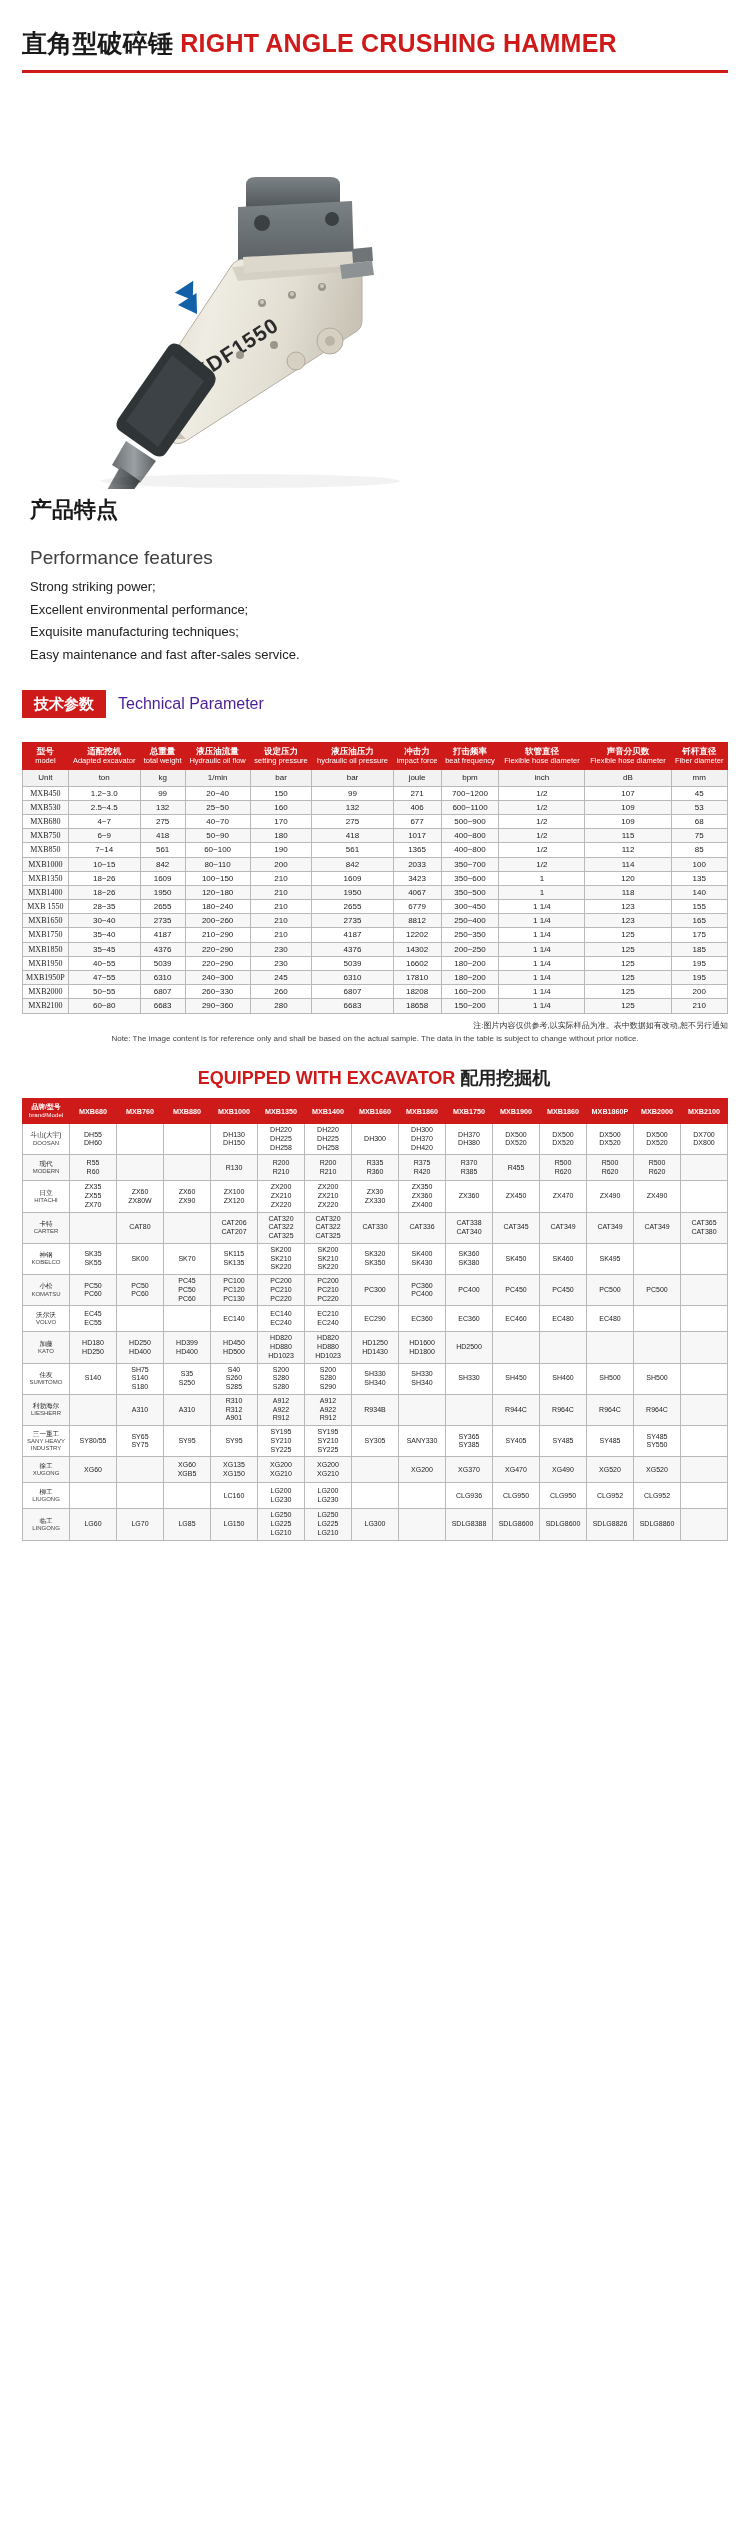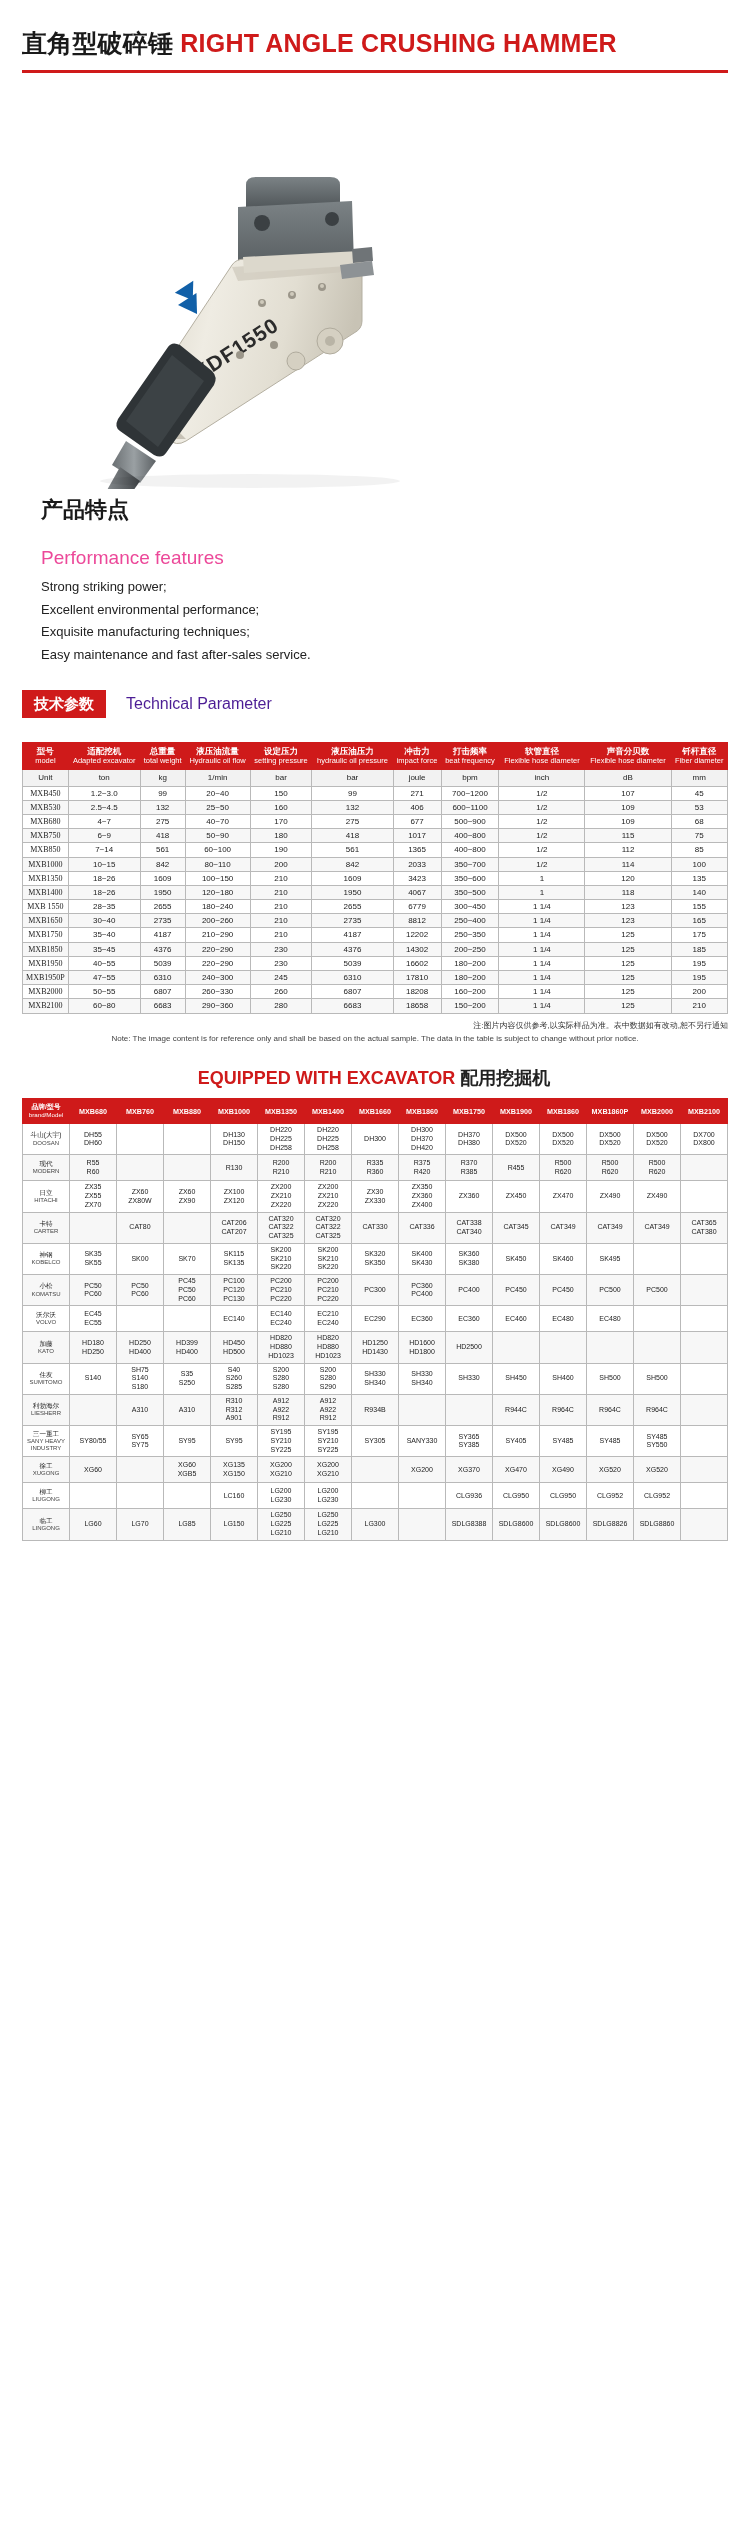--- a/index.html
+++ b/index.html
@@ -39,52 +39,52 @@
     margin:6px 0 0 0;
     background:#ffffff;
     overflow:hidden;
   }
   .hammer-wrap {
     position:absolute;
     left:0; top:0; width:750px; height:400px;
   }
 
   
-  .features { padding:6px 30px 0 41px; }
+  .features { padding:6px 30px 0 30px; }
   .features h2 {
     margin:0 0 14px 0;
     font-size:22px;
     font-weight:700;
     color:#1a1a1a;
   }
   .features .cn-list p {
     margin:0 0 4px 0;
     font-size:14px;
     line-height:1.5;
     color:#222;
   }
   .features h3 {
     margin:22px 0 8px 0;
     font-size:19px;
     font-weight:400;
-    color:#ec4899;
+    color:#404040;
   }
   .features .en-list p {
     margin:0 0 3px 0;
     font-size:13px;
     line-height:1.5;
     color:#222;
   }
 
   
   .tech-head {
     margin:26px 0 8px 22px;
     display:flex;
     align-items:center;
-    gap:20px;
+    gap:12px;
   }
   .tech-head .tag {
     background:#cf1a1a;
     color:#fff;
     font-size:15px;
     font-weight:700;
     padding:5px 12px;
     line-height:1.2;
   }
   .tech-head .sub {

